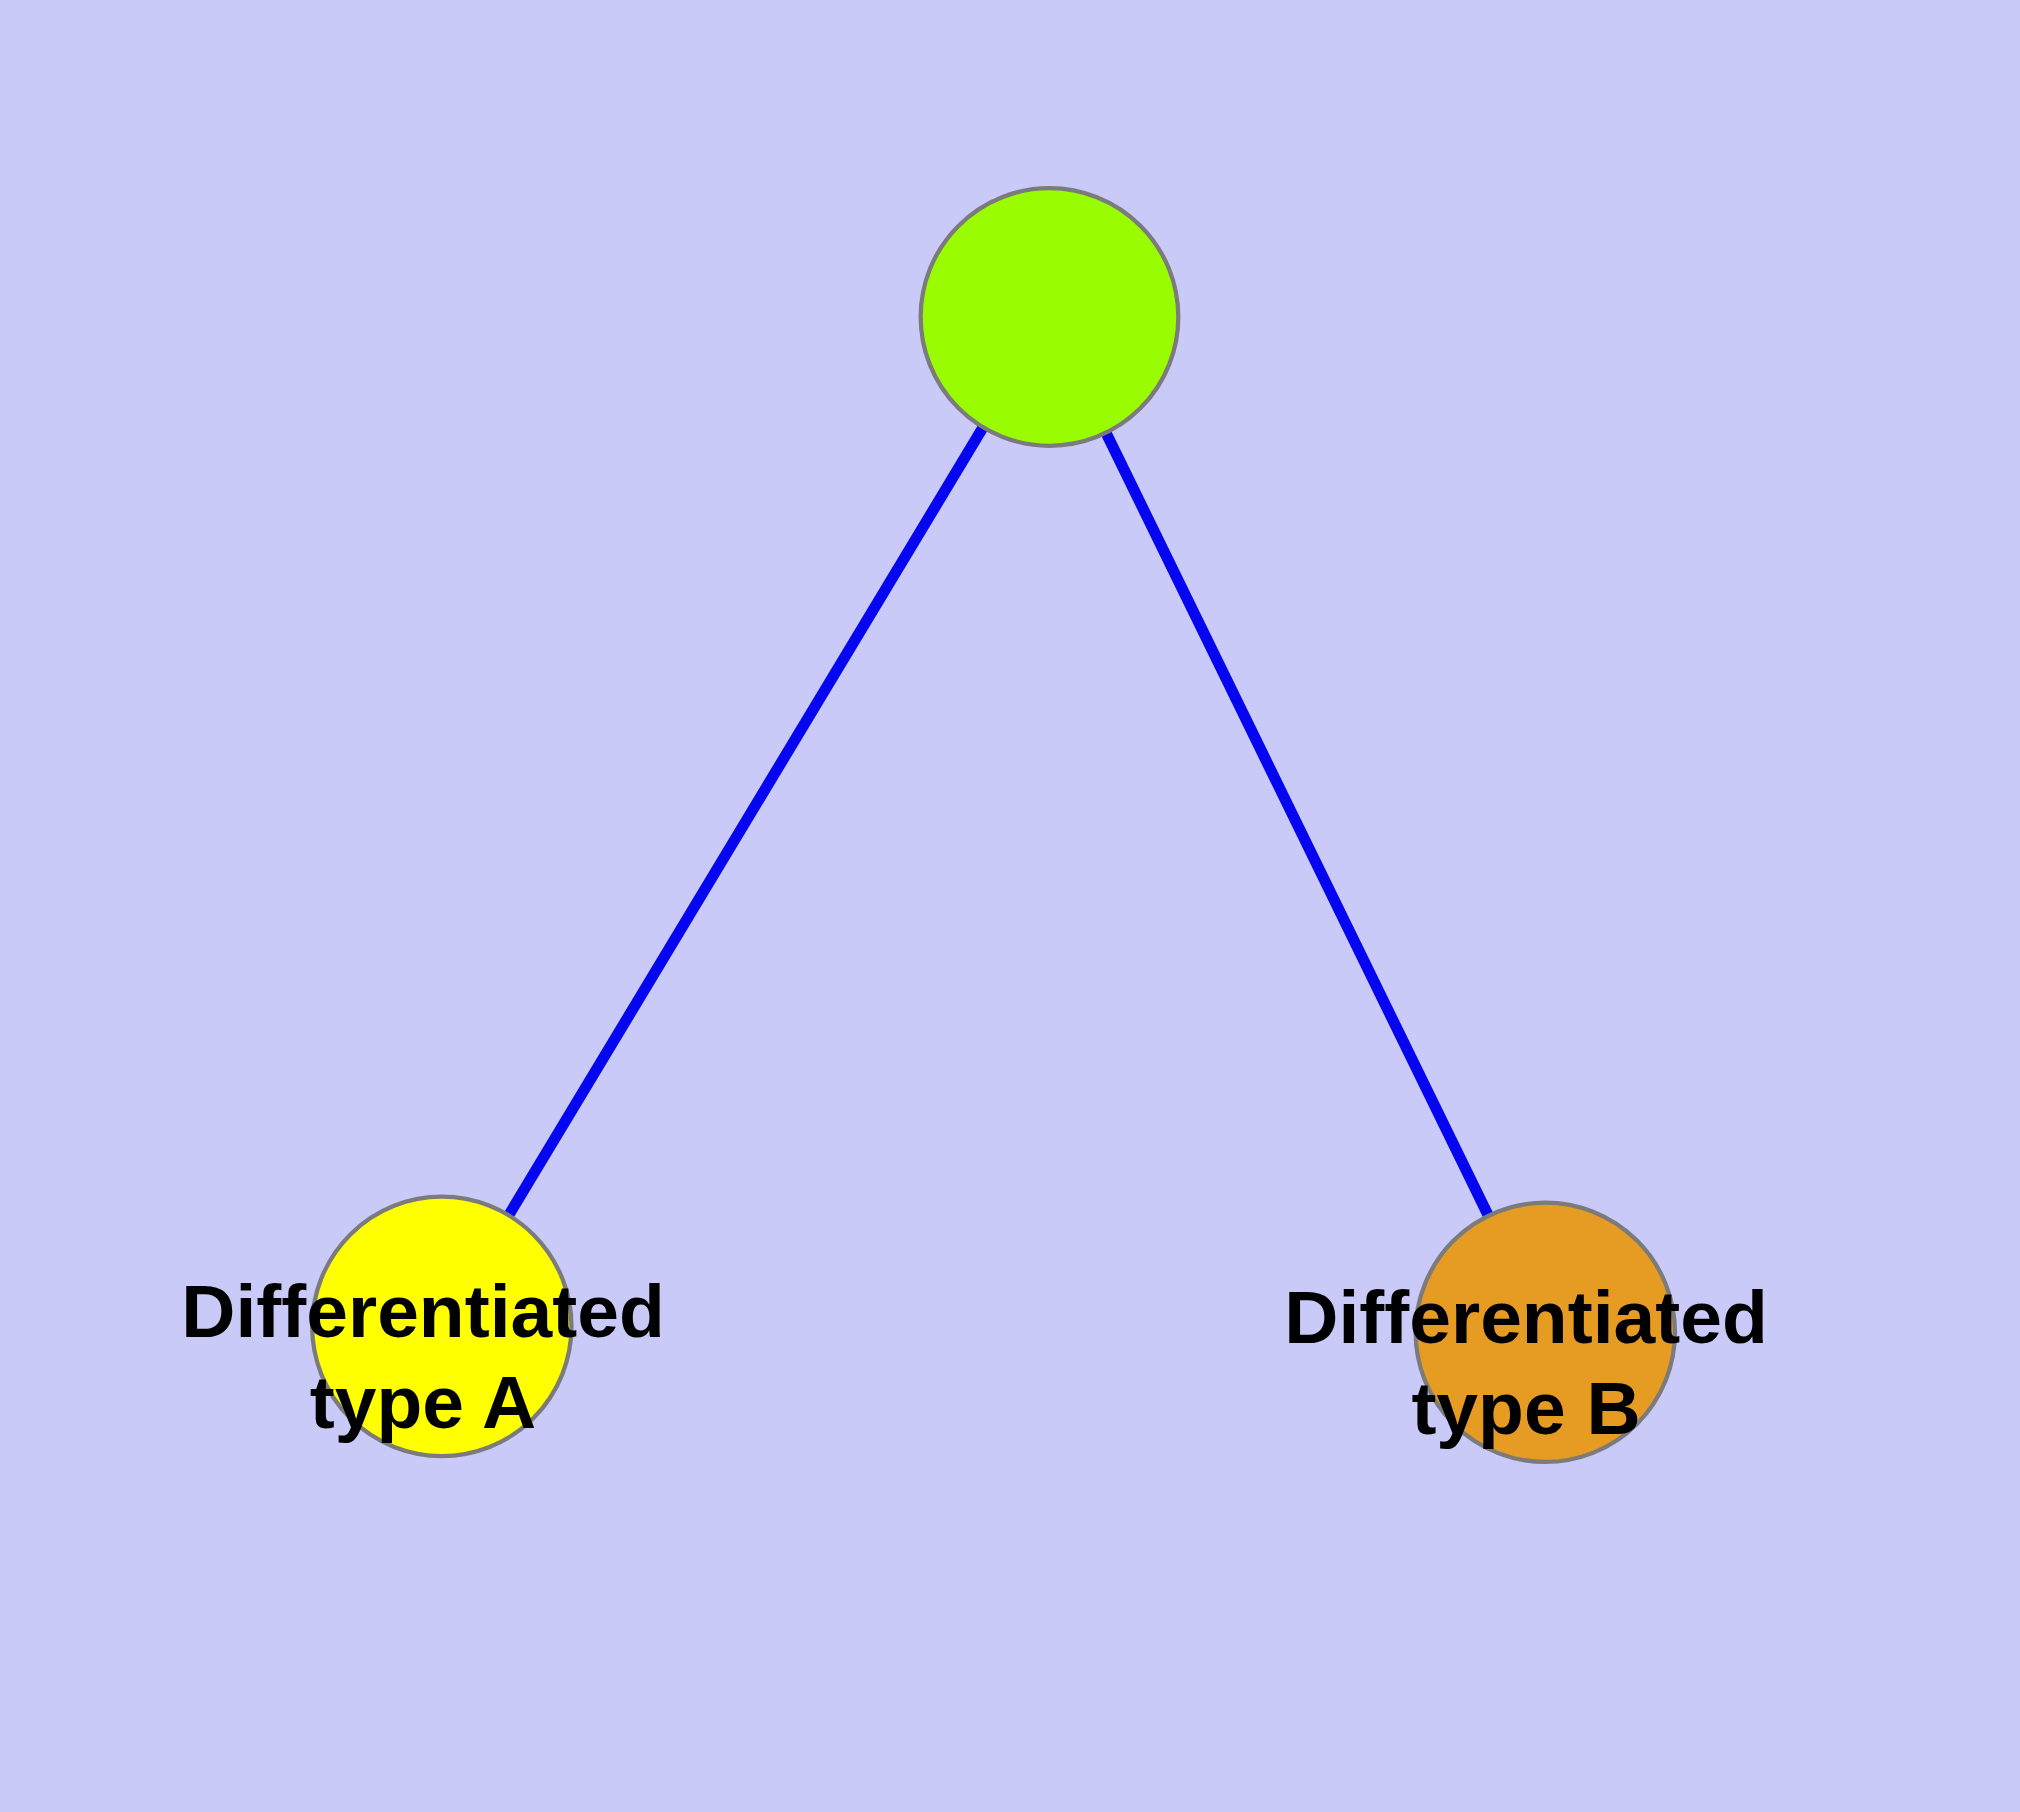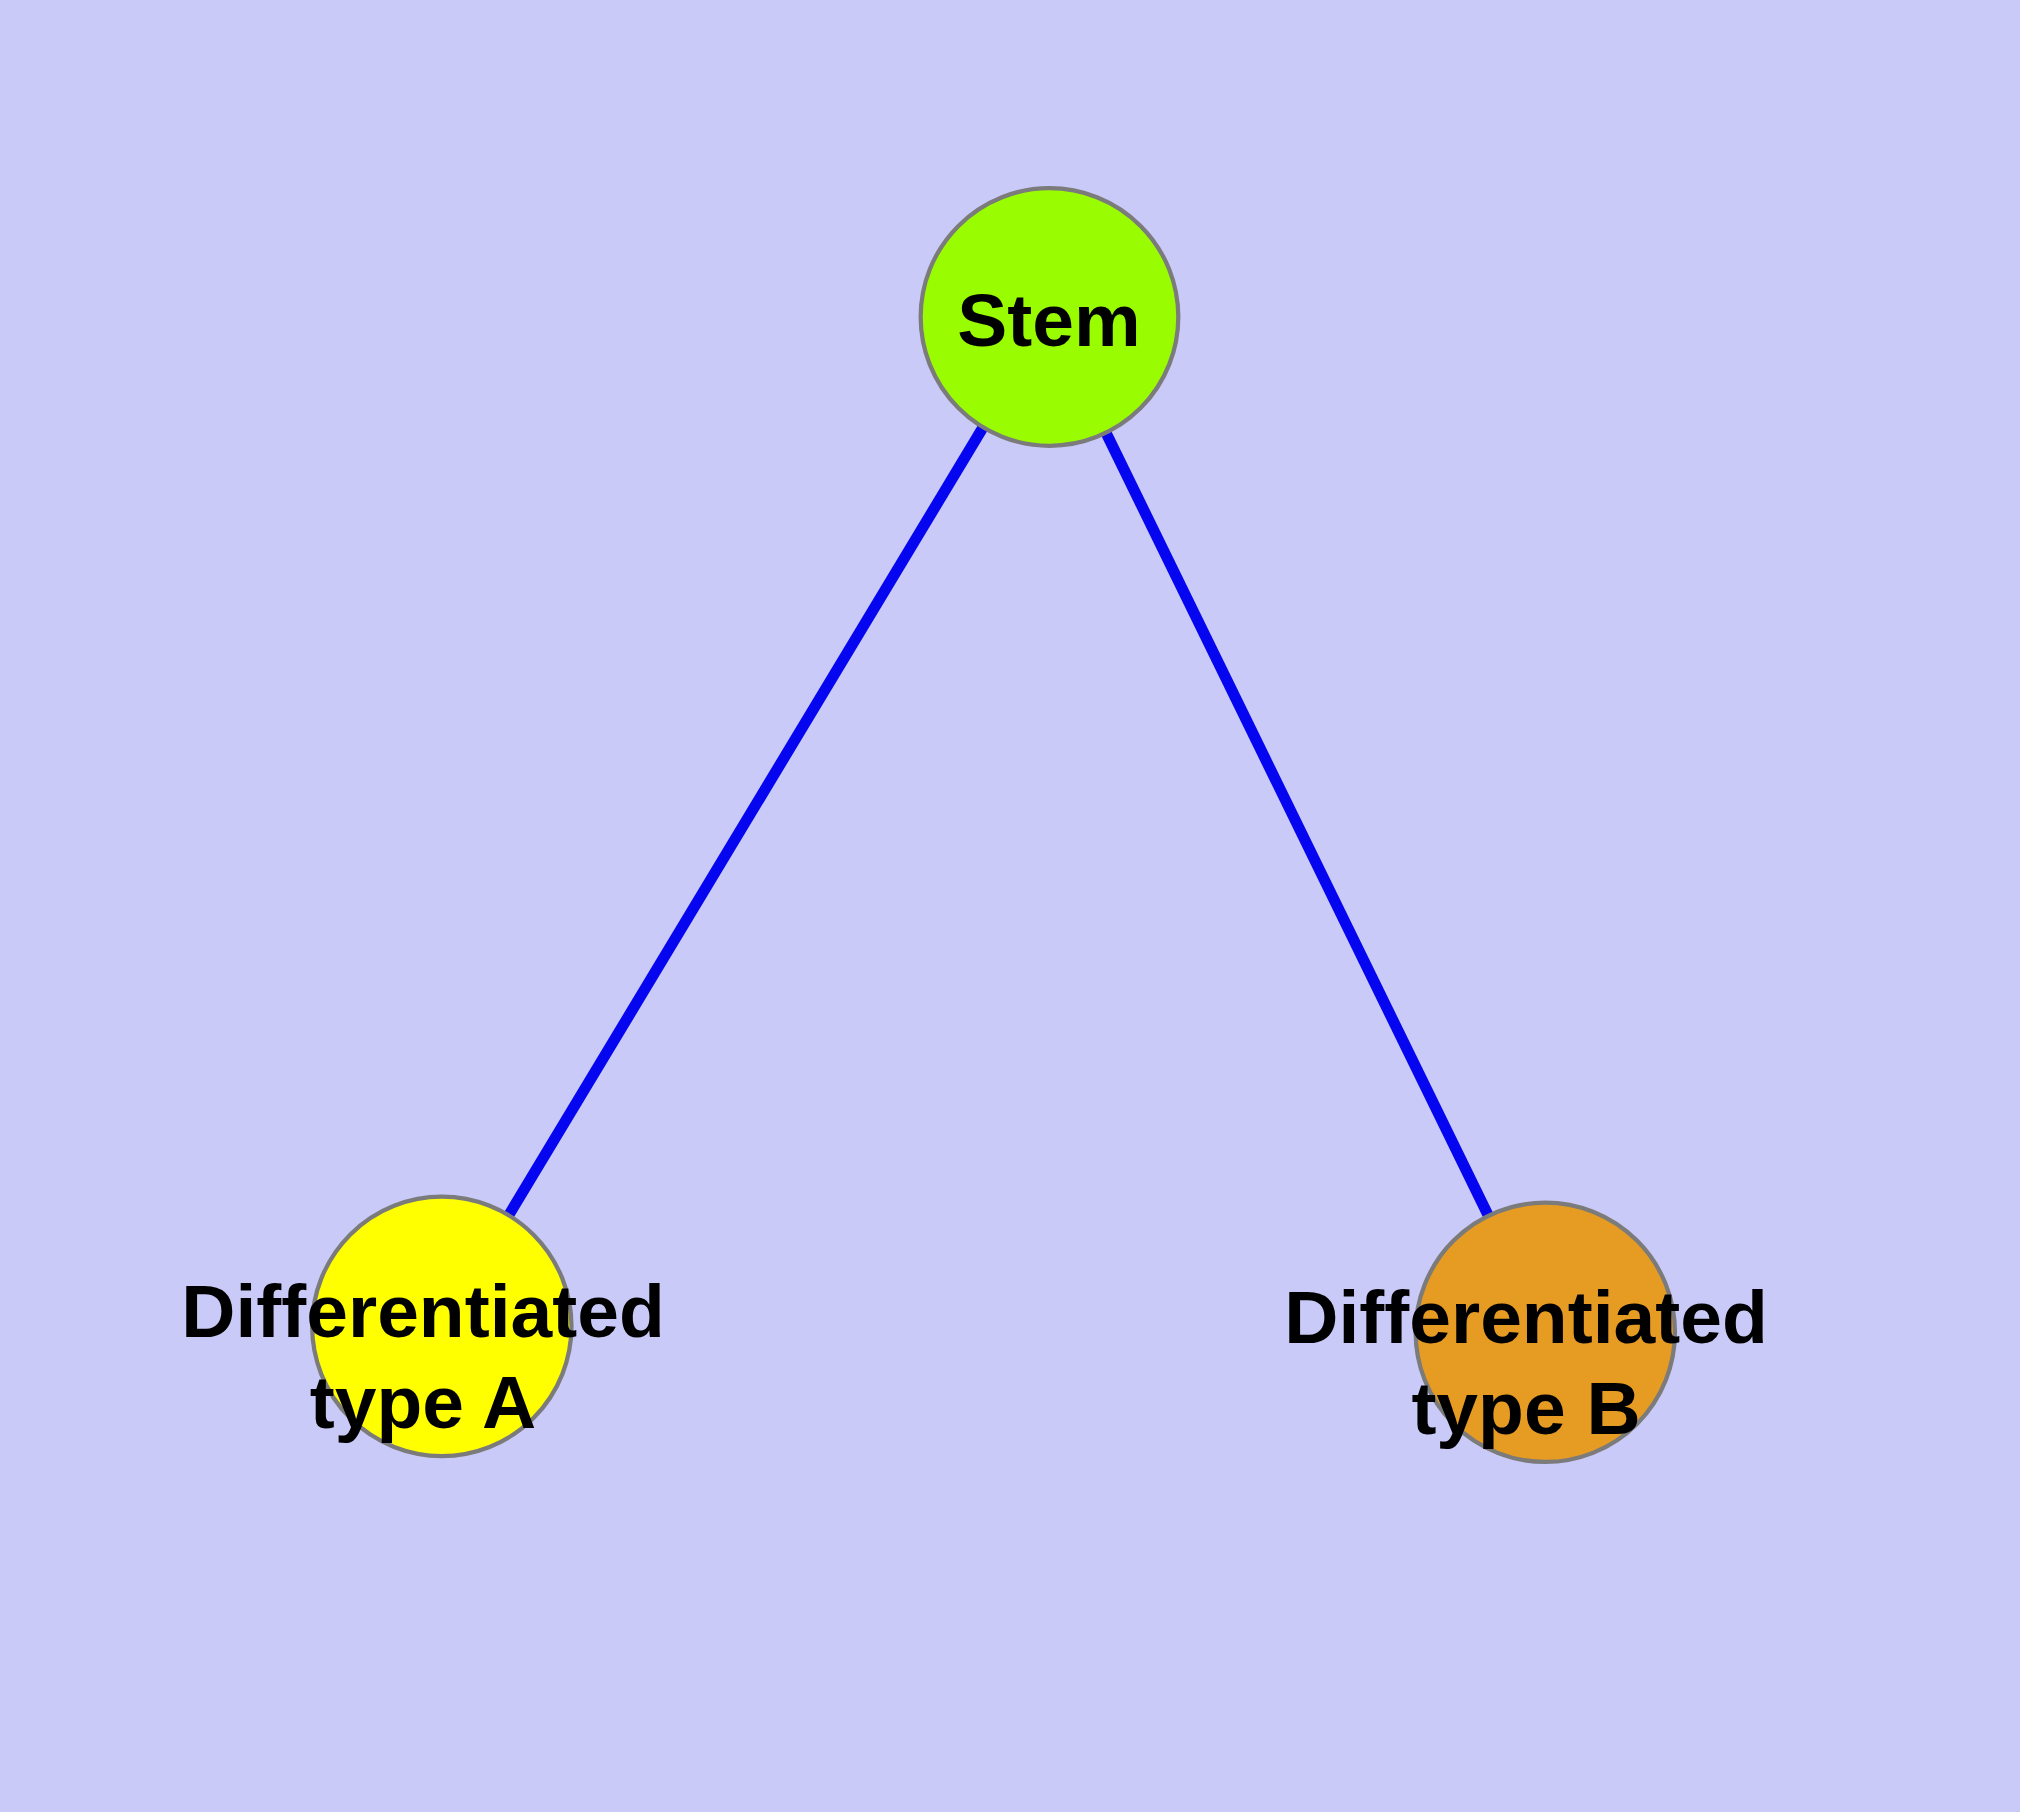--- a/index.html
+++ b/index.html
@@ -45,21 +45,20 @@
   <svg class="graph-layer" width="2021" height="1812" viewBox="0 0 2384 2138">
 
     <line x1="1238" y1="374" x2="521" y2="1565" stroke-width="13" stroke="#0505F0"></line>
     <line x1="1238" y1="374" x2="1823" y2="1572" stroke-width="13" stroke="#0505F0"></line>
 
     <circle cx="1238" cy="374" r="152" stroke-width="5" fill="#9AFC00" stroke="#7B7B7B"></circle>
     <circle cx="521" cy="1565" r="153" stroke-width="5" fill="#FFFF00" stroke="#7B7B7B"></circle>
     <circle cx="1823" cy="1572" r="153" stroke-width="5" fill="#E69B23" stroke="#7B7B7B"></circle>
   </svg>
 
-  <div class="node-label" style="left:1049px; top:320px;">Stem</div>
 
   <div class="node-label" style="left:423px; top:1357px;">Differentiated
 type A</div>
 
   <div class="node-label" style="left:1526px; top:1363px;">Differentiated
 type B</div>
 
 </div>
 
 

